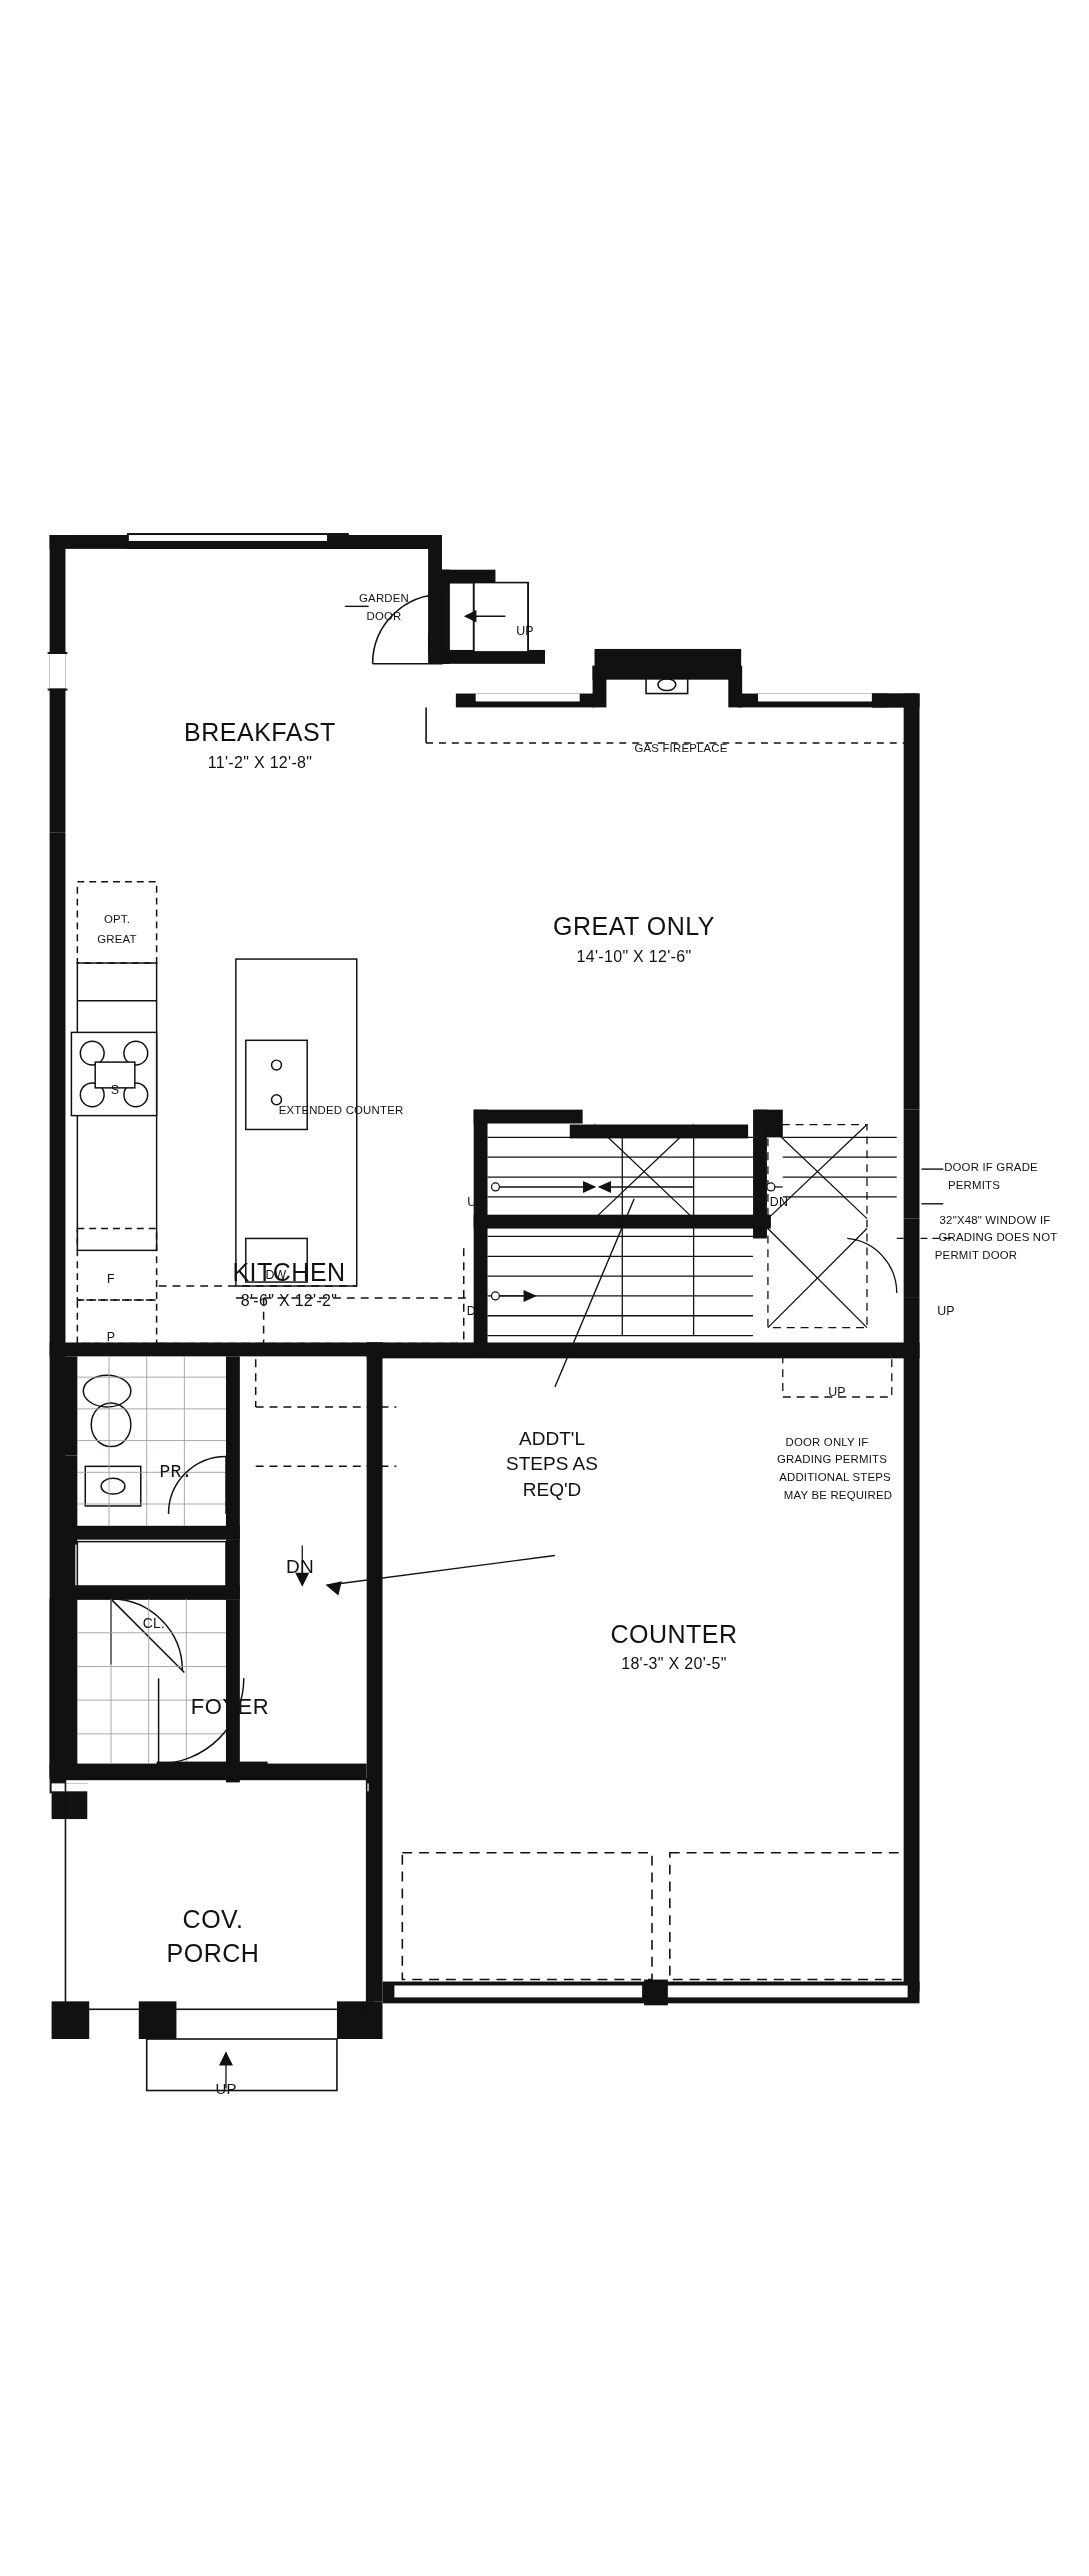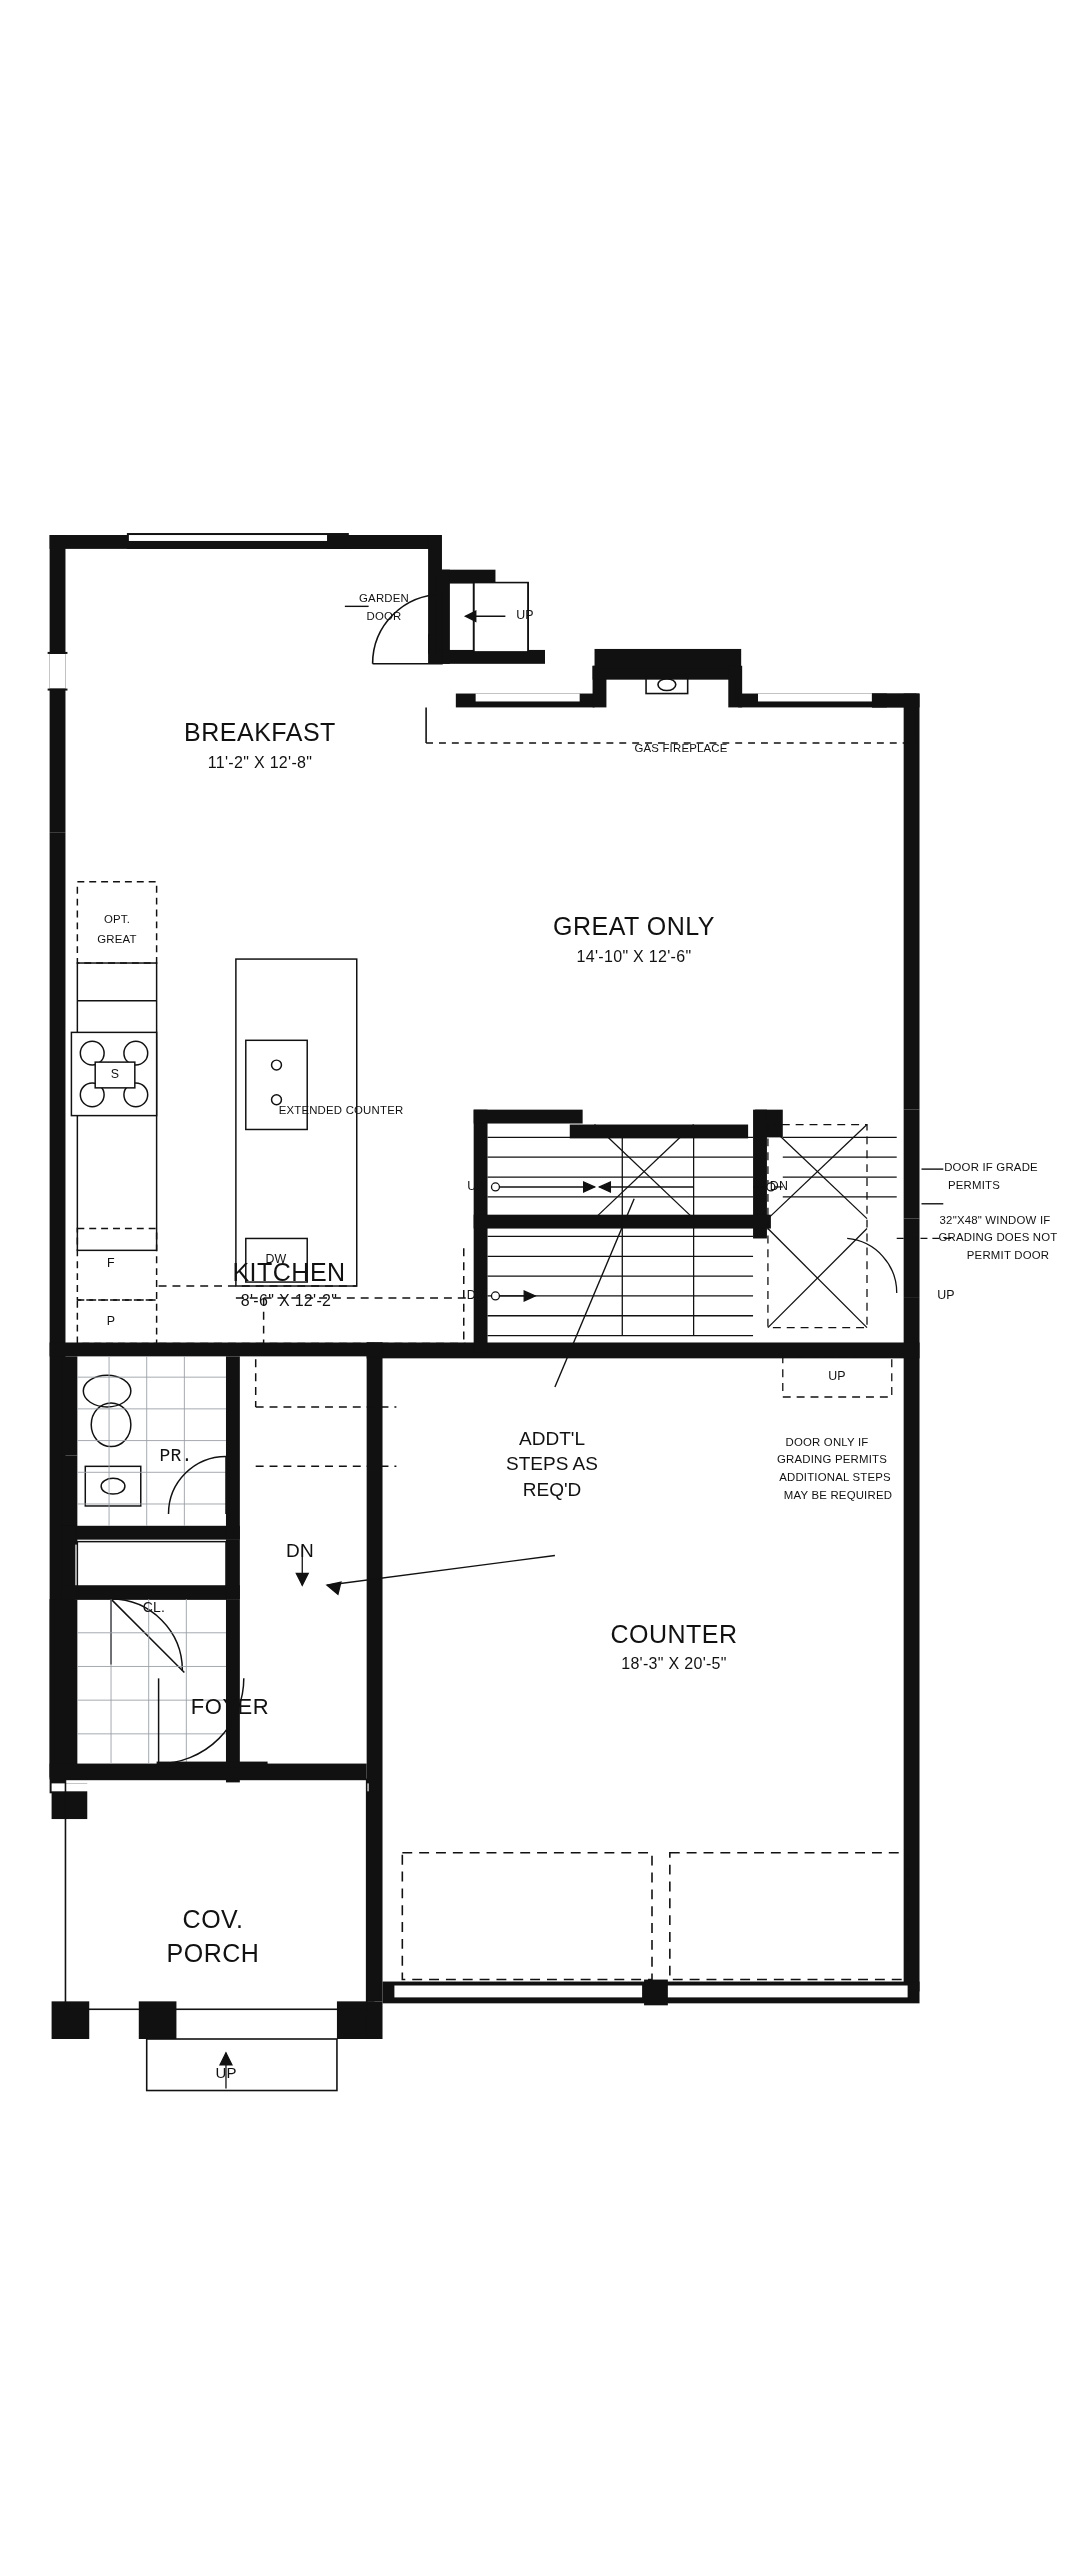--- a/index.html
+++ b/index.html
@@ -37,20 +37,21 @@
     font-size: 16px;
     letter-spacing: 0.3px;
   }
   .tiny {
     font-size: 11.4px;
     letter-spacing: 0.2px;
   }
   .tiny-b {
     font-size: 12.4px;
     letter-spacing: 0.2px;
+    margin-top: 16px;
   }
   .note {
     font-size: 19px;
     line-height: 1.3;
   }
   .vert {
     transform: rotate(-90deg);
     transform-origin: 50% 50%;
   }
   .ctr {
@@ -361,21 +362,21 @@
 
 <div class="lbl note ctr" style="left:552px; top:1439px;">ADDT'L</div>
 <div class="lbl note ctr" style="left:552px; top:1464px;">STEPS AS</div>
 <div class="lbl note ctr" style="left:552px; top:1490px;">REQ'D</div>
 
 <div class="lbl tiny ctr" style="left:991px; top:1167px; text-align:left;">DOOR IF GRADE</div>
 <div class="lbl tiny ctr" style="left:974px; top:1185px; text-align:left;">PERMITS</div>
 
 <div class="lbl tiny ctr" style="left:995px; top:1220px;">32"X48" WINDOW IF</div>
 <div class="lbl tiny ctr" style="left:998px; top:1237px;">GRADING DOES NOT</div>
-<div class="lbl tiny ctr" style="left:1008px; top:1255px;">PERMIT DOOR</div>
+<div class="lbl tiny ctr" style="left:976px; top:1255px;">PERMIT DOOR</div>
 
 <div class="lbl tiny ctr" style="left:827px; top:1442px;">DOOR ONLY IF</div>
 <div class="lbl tiny ctr" style="left:832px; top:1459px;">GRADING PERMITS</div>
 <div class="lbl tiny ctr" style="left:835px; top:1477px;">ADDITIONAL STEPS</div>
 <div class="lbl tiny ctr" style="left:834px; top:1495px;padding-left:8px;">MAY BE REQUIRED</div>
 
 <div class="lbl tiny-b ctr" style="left:525px; top:616px;">UP</div>
 <div class="lbl tiny-b ctr" style="left:476px; top:1187px;">UP</div>
 <div class="lbl tiny-b ctr" style="left:779px; top:1187px;">DN</div>
 <div class="lbl tiny-b ctr" style="left:476px; top:1296px;">DN</div>

